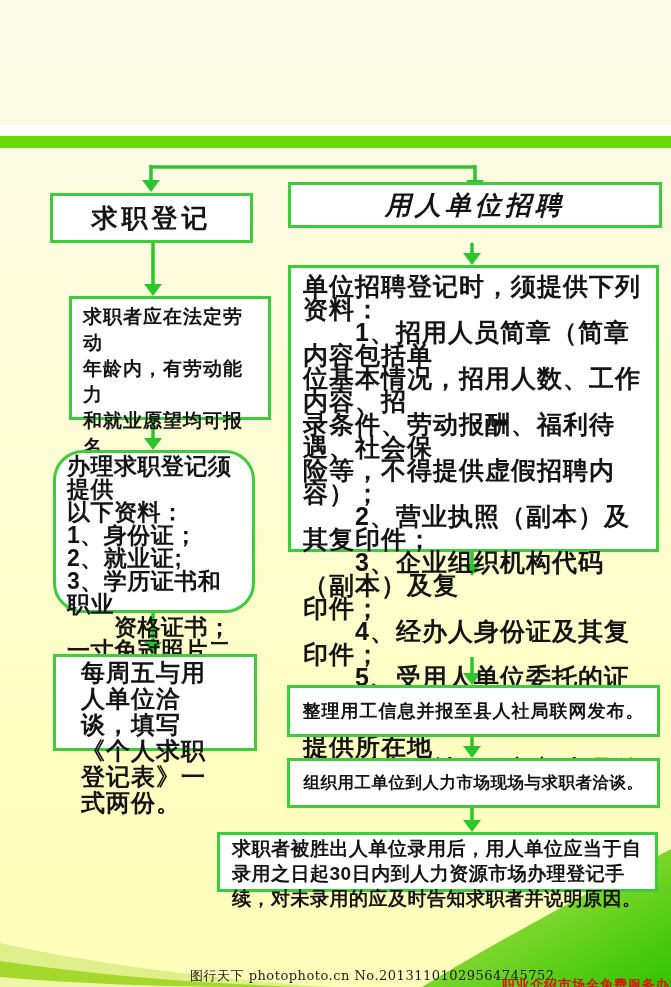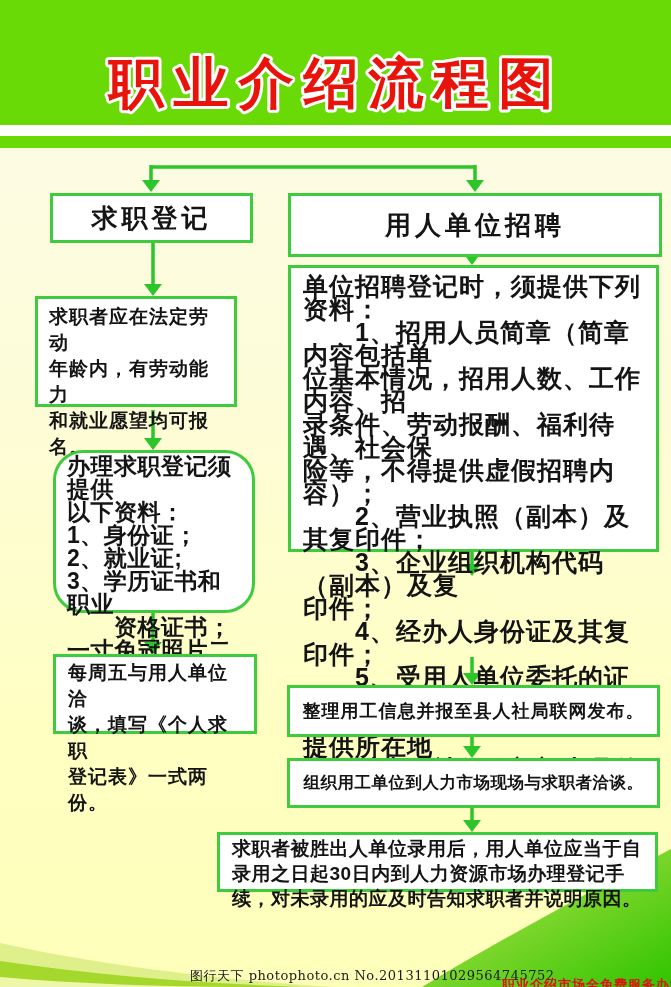--- a/index.html
+++ b/index.html
@@ -18,48 +18,43 @@
   }
   svg.overlay{position:absolute;left:0;top:0;pointer-events:none;}
   .fbox{
     position:absolute;background:#ffffff;border:3px solid #3ecb3e;box-sizing:border-box;
     color:#141414;font-weight:bold;
   }
   .fbox .txt{white-space:pre-wrap;word-break:break-all;}
   .center{display:flex;align-items:center;justify-content:center;text-align:left;}
   .hdr-box{font-size:26px;letter-spacing:4px;}
   .lh{left:50px;top:193px;width:203px;height:50px;}
-  .rh{left:288px;top:193px;width:374px;height:64px;}
-  .l1{left:35px;top:296px;width:202px;height:111px;padding:5px 11px;font-size:19px;line-height:26px;letter-spacing:1px;}
+  .rh{left:288px;top:182px;width:374px;height:46px;font-style:italic;}
+  .l1{left:69px;top:296px;width:202px;height:124px;padding:5px 11px;font-size:19px;line-height:26px;letter-spacing:1px;}
   .l2{left:53px;top:450px;width:202px;height:163px;padding:2px 11px;font-size:23px;line-height:23px;letter-spacing:0.5px;border-radius:30px;}
-  .l3{left:53px;top:654px;width:204px;height:80px;padding:3px 12px;font-size:19px;line-height:26px;letter-spacing:1px;}
+  .l3{left:53px;top:654px;width:204px;height:97px;padding:3px 25px;font-size:24px;line-height:26px;letter-spacing:1px;}
   .r1{left:288px;top:265px;width:371px;height:287px;padding:7px 12px;font-size:25px;line-height:23px;letter-spacing:1px;}
   .r2{left:287px;top:576px;width:373px;height:81px;padding:3px 12px;font-size:19px;line-height:25px;letter-spacing:1px;}
   .r3{left:287px;top:685px;width:373px;height:52px;font-size:18px;letter-spacing:1px;}
   .r4{left:287px;top:758px;width:373px;height:50px;font-size:16.5px;letter-spacing:0.5px;}
   .bb{left:217px;top:832px;width:441px;height:60px;padding:1px 12px;font-size:19px;line-height:25px;letter-spacing:0.5px;}
   .watermark{
     position:absolute;left:190px;top:967px;font-size:13px;color:#1c1c1c;
     font-family:"DejaVu Serif","Liberation Serif",serif;white-space:nowrap;letter-spacing:0.5px;
   }
   .red-note{
     position:absolute;left:502px;top:976px;font-size:13px;font-weight:bold;color:#e01010;
     white-space:nowrap;letter-spacing:1px;
   }
 </style>
 </head>
 <body>
 
 <div class="poster">
 
-  <div class="header">
-    <svg class="title-svg" width="671" height="125">
-      <text x="336" y="102" text-anchor="middle" font-size="55" letter-spacing="10" fill="#e8130a" stroke="#ffffff" stroke-width="6" stroke-linejoin="round" paint-order="stroke">职业介绍流程图</text>
-    </svg>
-  </div>
   <div class="stripe-white"></div>
   <div class="stripe-green"></div>
 
   <svg class="overlay" width="671" height="987">
     <defs>
       <linearGradient id="gsw" x1="0" y1="0" x2="1" y2="1">
         <stop offset="0" stop-color="#c6e755"></stop>
         <stop offset="1" stop-color="#2fc400"></stop>
       </linearGradient>
     </defs>

